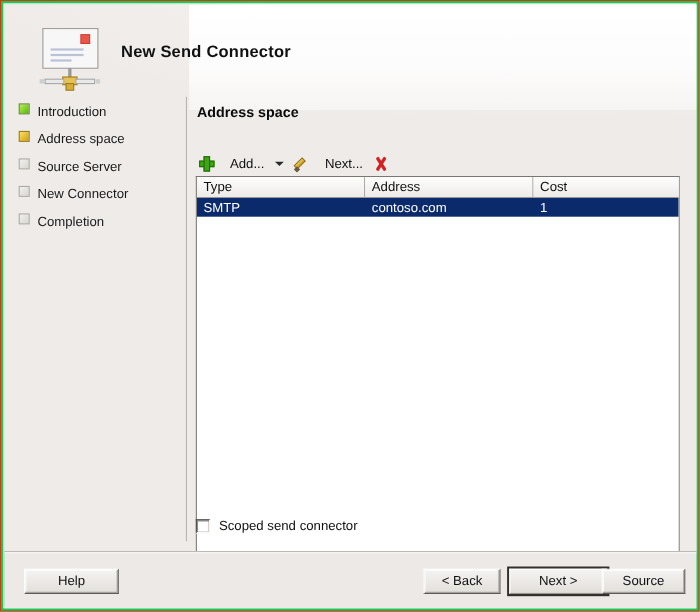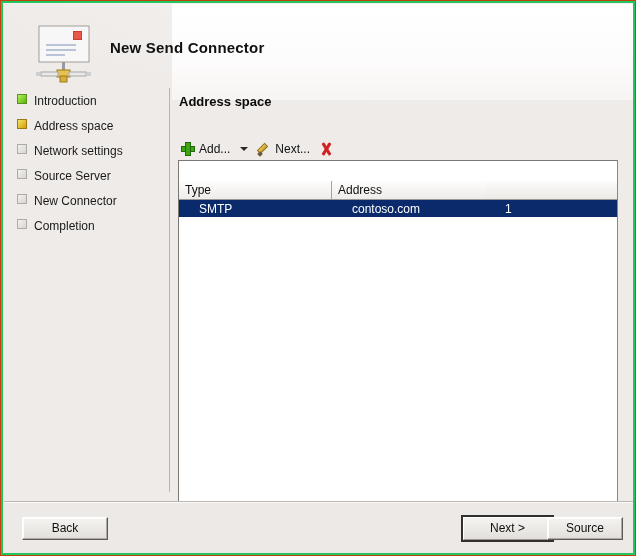--- a/index.html
+++ b/index.html
@@ -154,21 +154,21 @@
   }
   .tb-item {
     display: flex;
     align-items: center;
     height: 20px;
     padding: 0 3px;
     font-size: 12px;
     color: #101010;
     white-space: nowrap;
   }
-  .tb-label { margin-left: 4px; }
+  .tb-label { margin-left: 14px; }
   .icon-plus {
     position: relative;
     width: 14px; height: 14px;
     flex: 0 0 14px;
   }
   .icon-plus::before, .icon-plus::after {
     content: "";
     position: absolute;
     background: #3fa416;
     border: 1px solid #1f6b06;
@@ -237,21 +237,20 @@
     border-left-color: #7a7773;
     box-sizing: border-box;
     overflow: hidden;
   }
   #lv-header {
     display: flex;
     height: 19px;
     background: linear-gradient(#fbfbfa, #eceae7);
     border-bottom: 1px solid #9b9894;
     box-sizing: border-box;
-    margin-top: 20px;
   }
   .lv-col {
     position: relative;
     display: flex;
     align-items: center;
     padding-left: 6px;
     font-size: 12px;
     color: #101010;
     box-sizing: border-box;
     border-right: 1px solid #a6a3a0;
@@ -267,21 +266,21 @@
     height: 17px;
     align-items: center;
     font-size: 12px;
     box-sizing: border-box;
   }
   .lv-row.selected {
     background: #0b2a6b;
     color: #ffffff;
   }
   .lv-cell {
-    padding-left: 20px;
+    padding-left: 6px;
     box-sizing: border-box;
     white-space: nowrap;
     overflow: hidden;
   }
   .lv-cell.c-type { width: 153px; }
   .lv-cell.c-address { width: 153px; }
   .lv-cell.c-cost { flex: 1; }
 
   
   #scoped-row {
@@ -394,24 +393,20 @@
     </div>
 
     <div id="steps-panel">
       <div class="step">
         <span class="step-bullet done"></span>
         <span>Introduction</span>
       </div>
       <div class="step">
         <span class="step-bullet current"></span>
         <span>Address space</span>
-      </div>
-      <div class="step">
-        <span class="step-bullet pending"></span>
-        <span>Network settings</span>
       </div>
       <div class="step">
         <span class="step-bullet pending"></span>
         <span>Source Server</span>
       </div>
       <div class="step">
         <span class="step-bullet pending"></span>
         <span>New Connector</span>
       </div>
       <div class="step">
@@ -435,33 +430,39 @@
           <span class="icon-pencil"></span>
           <span class="tb-label">Next...</span>
         </div>
         <span class="icon-x"></span>
       </div>
 
       <div id="listview">
         <div id="lv-header">
           <div class="lv-col c-type">Type</div>
           <div class="lv-col c-address">Address</div>
+          <div class="lv-col c-cost">Cost</div>
         </div>
 
         <div class="lv-row selected">
           <div class="lv-cell c-type">SMTP</div>
           <div class="lv-cell c-address">contoso.com</div>
           <div class="lv-cell c-cost">1</div>
         </div>
 
       </div>
 
+      <div id="scoped-row">
+        <span class="wcheck"></span>
+        <span id="scoped-label">Scoped send connector</span>
+      </div>
     </div>
   </div>
 
   <div id="footer">
-    <button class="wbtn" id="btn-help">Back</button>
+    <button class="wbtn" id="btn-help">Help</button>
+    <button class="wbtn" id="btn-back">&lt; Back</button>
     <button class="wbtn" id="btn-next">
         <span class="inner">Next &gt;</span>
       </button>
     <button class="wbtn" id="btn-cancel">Source</button>
   </div>
 </div>
 
 </body></html>

